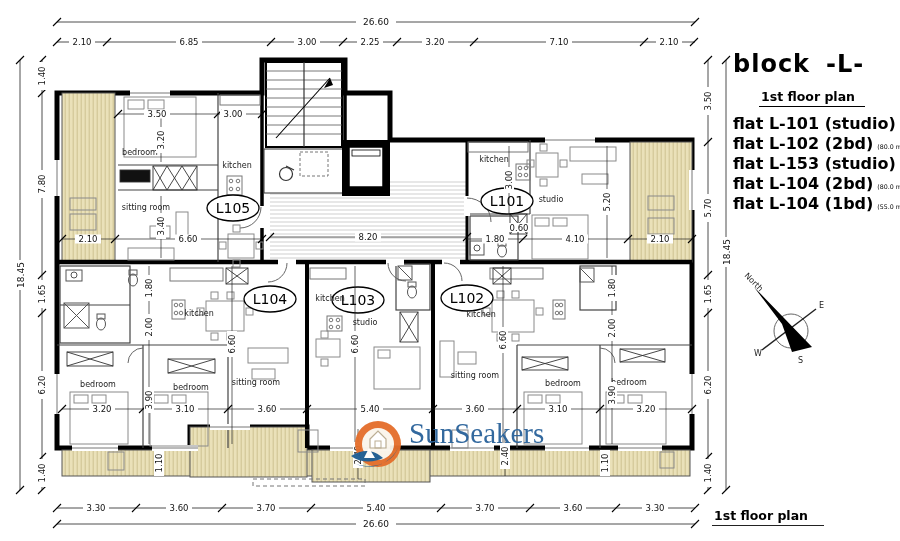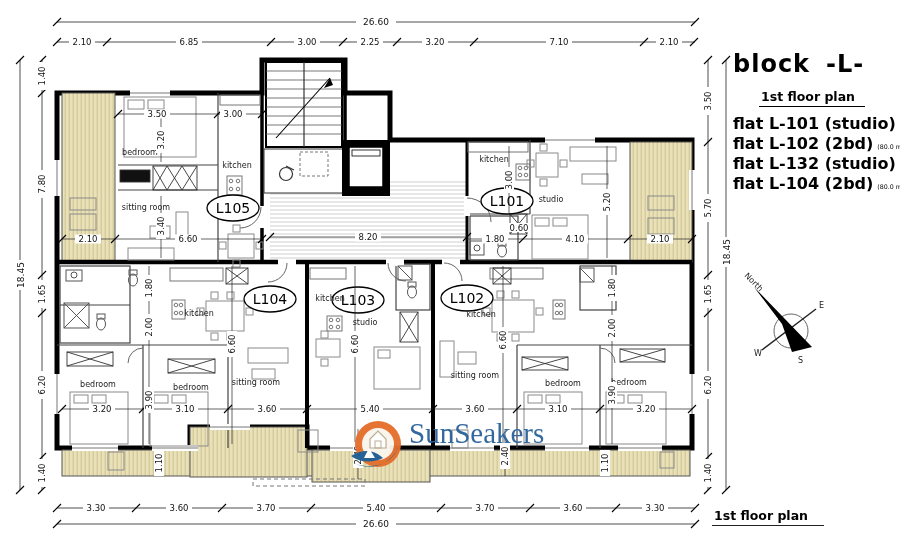--- a/index.html
+++ b/index.html
@@ -610,26 +610,30 @@
   <div class="flat-list">
     <div class="flat-row">
       <span class="flat-name">flat L-101 (studio)</span>
       <span class="flat-area">(40.0 m2+13.0m2 cov.ver.)</span>
     </div>
     <div class="flat-row">
       <span class="flat-name">flat L-102 (2bd)</span>
       <span class="flat-area">(80.0 m2+17.5m2 cov.ver.)</span>
     </div>
     <div class="flat-row">
-      <span class="flat-name">flat L-132 (studio)</span>
+      <span class="flat-name">flat L-153 (studio)</span>
       <span class="flat-area">(41.0 m2+13.0m2 cov.ver.)</span>
     </div>
     <div class="flat-row">
       <span class="flat-name">flat L-104 (2bd)</span>
       <span class="flat-area">(80.0 m2+17.5m2 cov.ver.)</span>
+    </div>
+    <div class="flat-row">
+      <span class="flat-name">flat L-104 (1bd)</span>
+      <span class="flat-area">(55.0 m2+16.5m2 cov.ver.)</span>
     </div>
   </div>
 </div>
 
 <div class="watermark">
   <svg width="56" height="58" viewBox="0 0 56 58">
     <circle cx="28" cy="26" r="23" fill="#e46f2c"></circle>
     <circle cx="28" cy="26" r="16" fill="#faf5ec"></circle>
     <path d="M20,21 L28,13 L36,21 V30 H20 Z" fill="#ffffff" stroke="#b9ab90" stroke-width="1.2"></path>
     <rect x="25" y="23" width="6" height="7" fill="none" stroke="#b9ab90" stroke-width="1"></rect>

